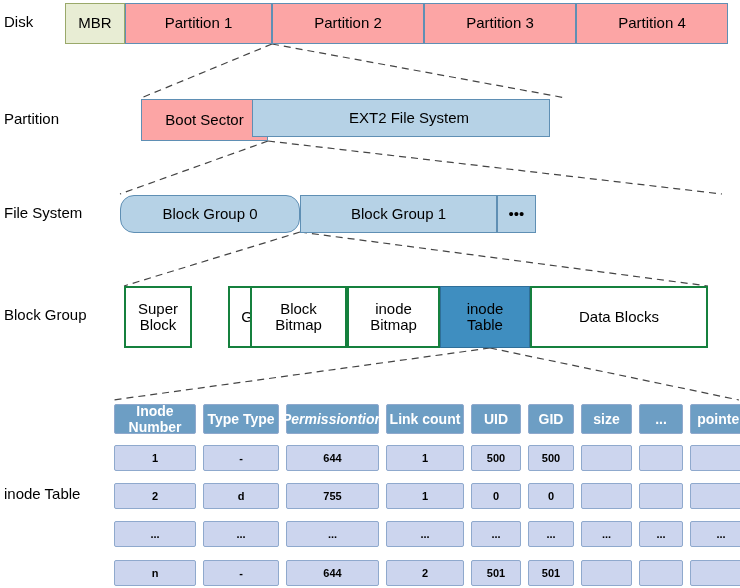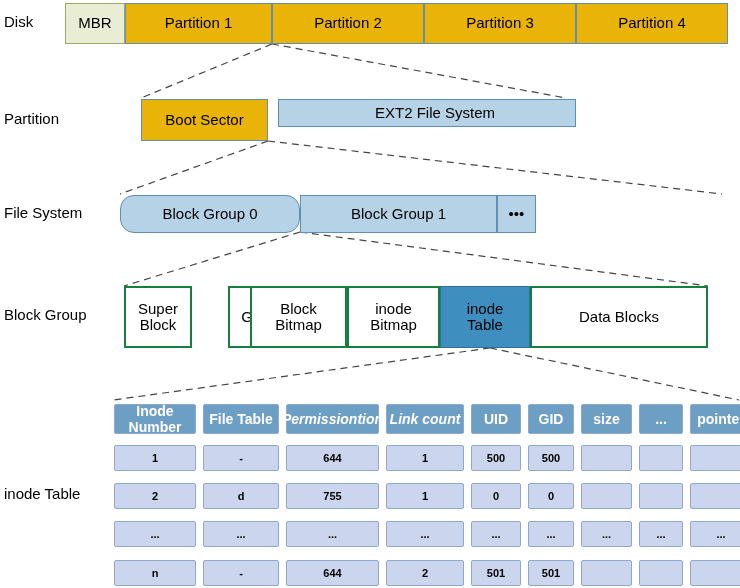--- a/index.html
+++ b/index.html
@@ -33,21 +33,21 @@
     border: 1px solid #5f8fb4;
     display: flex;
     align-items: center;
     justify-content: center;
     text-align: center;
     font-size: 15px;
     line-height: 1.1;
     color: #000;
   }
   .b-light {
-    background: #eab308;
+    background: #fca5a5;
   }
   .b-mid {
     background: #b6d2e6;
   }
   .b-mbr {
     background: #e8edd4;
     border: 1px solid #9aa96a;
   }
   .b-white {
     background: #ffffff;
@@ -108,42 +108,42 @@
   <div class="row-label" style="left:4px; top:306px;">Block Group</div>
   <div class="row-label" style="left:4px; top:485px;">inode Table</div>
 
   <div class="box b-mbr" style="left:65px; top:3px; width:60px; height:41px;">MBR</div>
   <div class="box b-light" style="left:125px; top:3px; width:147px; height:41px;">Partition 1</div>
   <div class="box b-light" style="left:272px; top:3px; width:152px; height:41px;">Partition 2</div>
   <div class="box b-light" style="left:424px; top:3px; width:152px; height:41px;">Partition 3</div>
   <div class="box b-light" style="left:576px; top:3px; width:152px; height:41px;">Partition 4</div>
 
   <div class="box b-light" style="left:141px; top:99px; width:127px; height:42px;">Boot Sector</div>
-  <div class="box b-mid" style="left:278px; top:99px; width:298px; height:28px;padding-left:16px;">EXT2 File System</div>
+  <div class="box b-mid" style="left:252px; top:99px; width:298px; height:38px;padding-left:16px;">EXT2 File System</div>
 
   <div class="box b-mid" style="left:120px; top:195px; width:180px; height:38px;border-radius:14px;">Block Group 0</div>
   <div class="box b-mid" style="left:300px; top:195px; width:197px; height:38px;">Block Group 1</div>
   <div class="box b-mid" style="left:497px; top:195px; width:39px; height:38px;">•••</div>
 
   <div class="box b-white" style="left:124px; top:286px; width:68px; height:62px; white-space:pre-line;">Super
 Block</div>
   <div class="box b-white" style="left:192px; top:286px; width:58px; height:62px; white-space:pre-line;margin-left:36px;">GDT</div>
   <div class="box b-white" style="left:250px; top:286px; width:97px; height:62px; white-space:pre-line;">Block
 Bitmap</div>
   <div class="box b-white" style="left:347px; top:286px; width:93px; height:62px; white-space:pre-line;">inode
 Bitmap</div>
   <div class="box b-dark" style="left:440px; top:286px; width:90px; height:62px; white-space:pre-line;">inode
 Table</div>
   <div class="box b-white" style="left:530px; top:286px; width:178px; height:62px; white-space:pre-line;">Data Blocks</div>
 
   <div id="inode-table">
       <div class="cell cell-head" style="left: 114px; top: 404px; width: 82px; height: 30px;">Inode Number</div>
-      <div class="cell cell-head" style="left: 203px; top: 404px; width: 76px; height: 30px;">File Table</div>
+      <div class="cell cell-head" style="left: 203px; top: 404px; width: 76px; height: 30px;">Type Type</div>
       <div class="cell cell-head" style="left: 286px; top: 404px; width: 93px; height: 30px; font-style: italic;">Permissiontion</div>
-      <div class="cell cell-head" style="left: 386px; top: 404px; width: 78px; height: 30px; font-style: italic;">Link count</div>
+      <div class="cell cell-head" style="left: 386px; top: 404px; width: 78px; height: 30px;">Link count</div>
       <div class="cell cell-head" style="left: 471px; top: 404px; width: 50px; height: 30px;">UID</div>
       <div class="cell cell-head" style="left: 528px; top: 404px; width: 46px; height: 30px;">GID</div>
       <div class="cell cell-head" style="left: 581px; top: 404px; width: 51px; height: 30px;">size</div>
       <div class="cell cell-head" style="left: 639px; top: 404px; width: 44px; height: 30px;">...</div>
       <div class="cell cell-head" style="left: 690px; top: 404px; width: 62px; height: 30px;">pointer</div>
       <div class="cell cell-body" style="left: 114px; top: 445px; width: 82px; height: 26px;">1</div>
       <div class="cell cell-body" style="left: 203px; top: 445px; width: 76px; height: 26px;">-</div>
       <div class="cell cell-body" style="left: 286px; top: 445px; width: 93px; height: 26px;">644</div>
       <div class="cell cell-body" style="left: 386px; top: 445px; width: 78px; height: 26px;">1</div>
       <div class="cell cell-body" style="left: 471px; top: 445px; width: 50px; height: 26px;">500</div>

